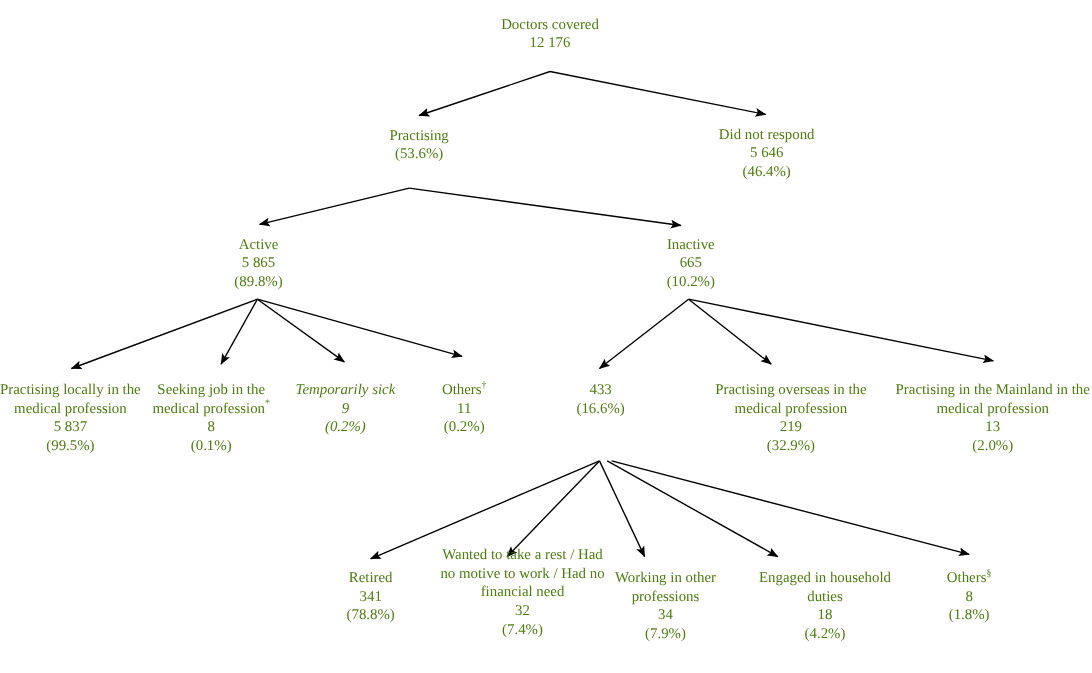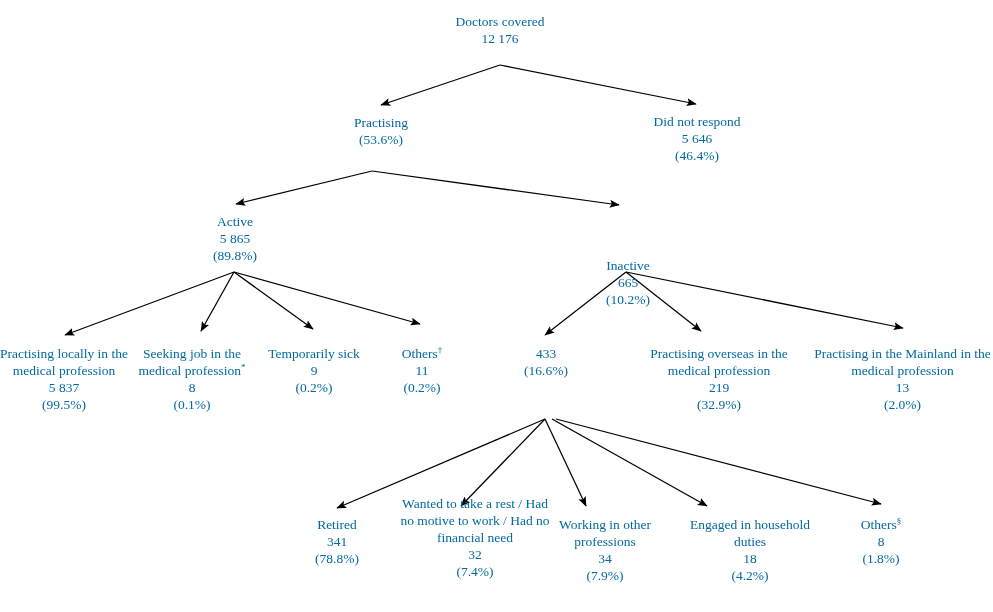--- a/index.html
+++ b/index.html
@@ -22,21 +22,21 @@
     top: 0;
     width: 993px;
     height: 612px;
     pointer-events: none;
   }
   .node {
     position: absolute;
     text-align: center;
     font-size: 13.5px;
     line-height: 17px;
-    color: #0369a1;
+    color: #4d7c0f;
     white-space: normal;
   }
   .node .line {
     display: block;
   }
   .node .sup {
     font-size: 9px;
     vertical-align: super;
     line-height: 0;
   }
@@ -95,39 +95,39 @@
     <span class="count">5 646</span>
     <span class="pct">(46.4%)</span>
   </div>
 
   <div class="node" style="left:164px; top:213px; width:142px;">
     <span class="line">Active</span>
     <span class="count">5 865</span>
     <span class="pct">(89.8%)</span>
   </div>
 
-  <div class="node" style="left:557px; top:213px; width:142px;margin-top:44px;">
+  <div class="node" style="left:557px; top:213px; width:142px;">
     <span class="line">Inactive</span>
     <span class="count">665</span>
     <span class="pct">(10.2%)</span>
   </div>
 
   <div class="node" style="left:0px; top:345px; width:128px;">
     <span class="line">Practising locally in the medical profession</span>
     <span class="count">5 837</span>
     <span class="pct">(99.5%)</span>
   </div>
 
   <div class="node" style="left:137px; top:345px; width:110px;">
     <span class="line"><span>Seeking job in the medical profession</span><span class="sup">*</span></span>
     <span class="count">8</span>
     <span class="pct">(0.1%)</span>
   </div>
 
-  <div class="node" style="left:258px; top:345px; width:112px;">
+  <div class="node" style="left:258px; top:345px; width:112px;font-style:italic;">
     <span class="line">Temporarily sick</span>
     <span class="count">9</span>
     <span class="pct">(0.2%)</span>
   </div>
 
   <div class="node" style="left:380px; top:345px; width:84px;">
     <span class="line"><span>Others</span><span class="sup">†</span></span>
     <span class="count">11</span>
     <span class="pct">(0.2%)</span>
   </div>

